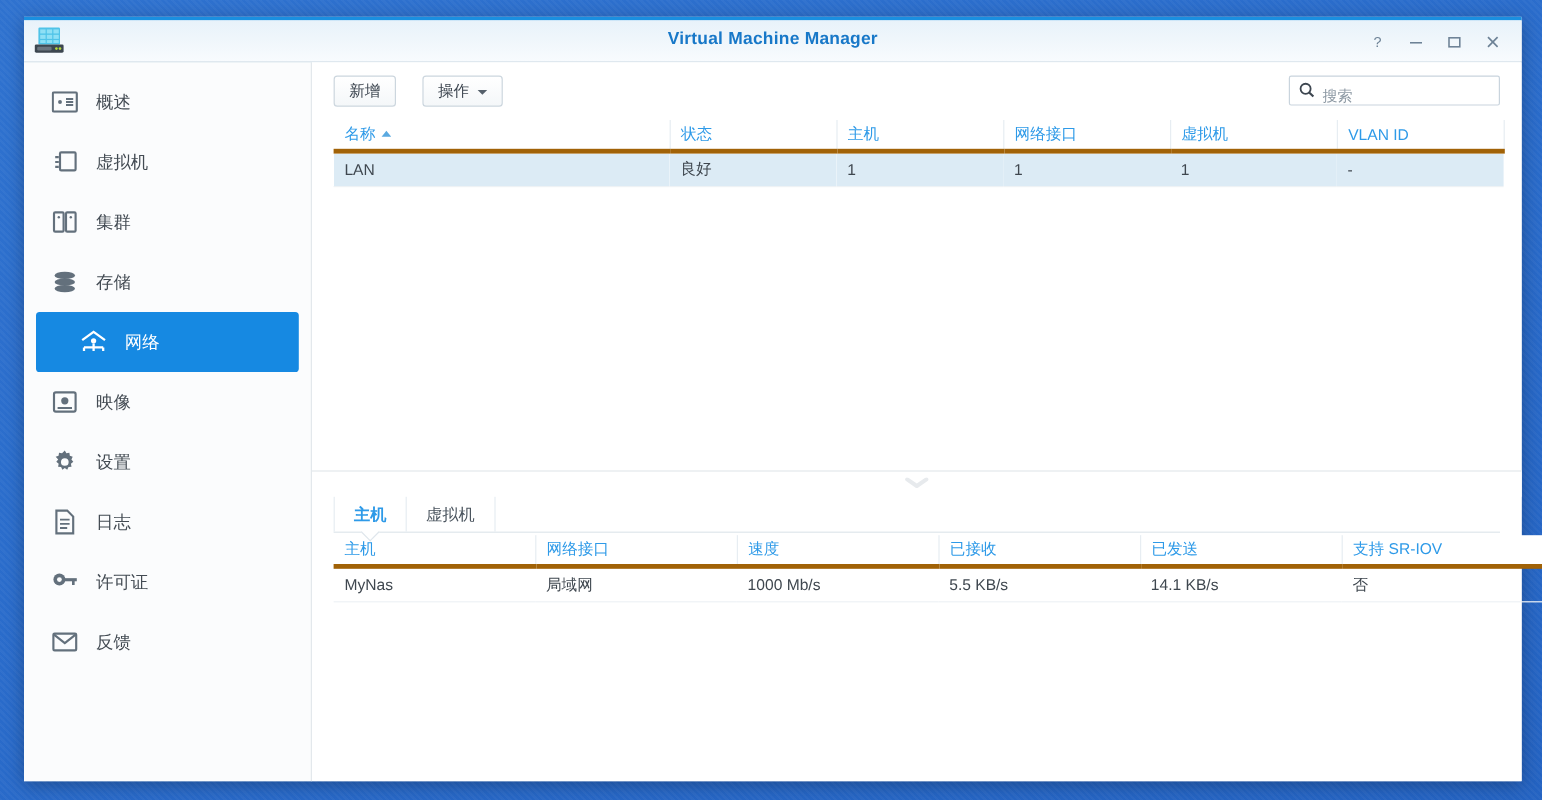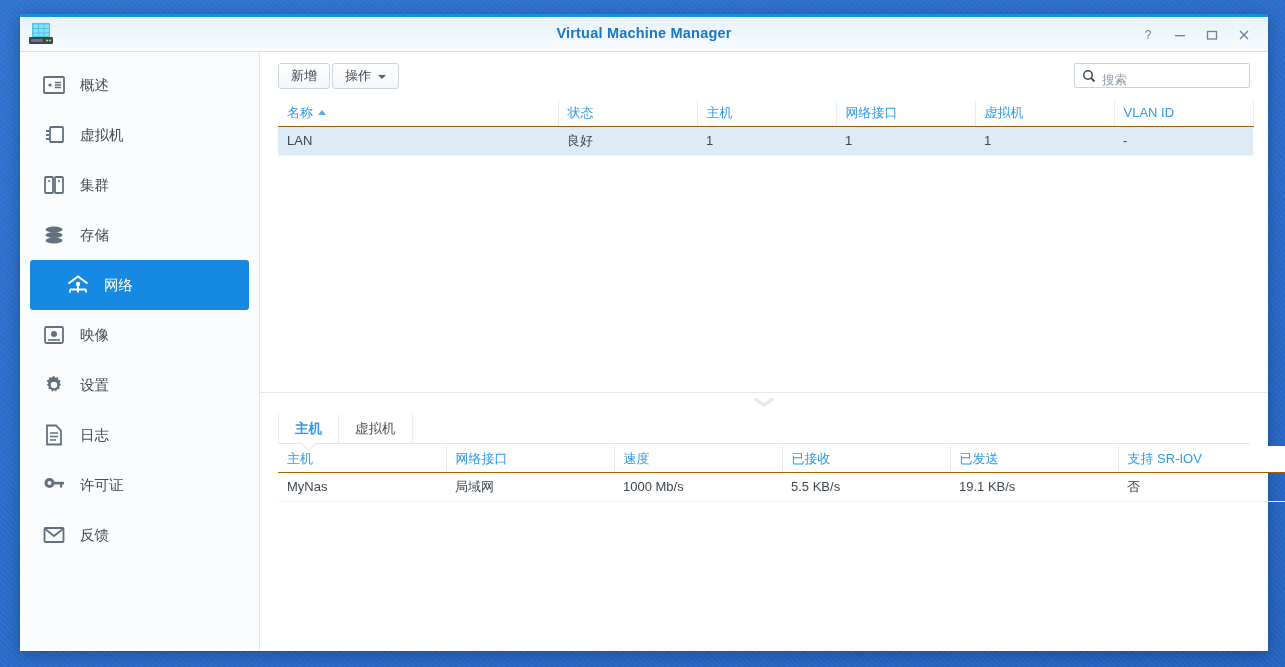--- a/index.html
+++ b/index.html
@@ -113,21 +113,21 @@
     min-width: 52px;
     padding: 4px 12px;
     border: 1px solid #ccd6de;
     border-radius: 3px;
     background: linear-gradient(to bottom, #ffffff, #f4f7f9);
     font-size: 13px;
     color: #3d4650;
     display: flex; align-items: center; justify-content: center;
     gap: 7px;
     cursor: default;
-    margin-right: 2px;
+    margin-right: 22px;
     font-family: "Liberation Sans", "DejaVu Sans", sans-serif;
   }
   .caret-down {
     width: 0; height: 0;
     border-left: 4px solid transparent;
     border-right: 4px solid transparent;
     border-top: 4px solid #55606b;
     margin-top: 2px;
   }
   .search-box {
@@ -158,21 +158,21 @@
     table-layout: fixed;
     font-size: 13px;
   }
   table.grid thead th {
     text-align: left;
     font-weight: normal;
     color: #2e9ae8;
     font-size: 13px;
     height: 26px;
     padding: 0 0 0 9px;
-    border-bottom: 1px solid #a16207;
+    border-bottom: 4px solid #a16207;
     border-right: 1px solid #e7edf2;
     background: #ffffff;
     white-space: nowrap;
     overflow: hidden;
     cursor: default;
     vertical-align: middle;
   }
   table.grid thead th:last-child { border-right: none; }
   table.grid tbody td {
     height: 29px;
@@ -519,21 +519,21 @@
                 <th><span>支持 SR-IOV</span></th>
                 <th></th>
               </tr>
             </thead>
             <tbody>
               <tr>
                 <td>MyNas</td>
                 <td>局域网</td>
                 <td>1000 Mb/s</td>
                 <td>5.5 KB/s</td>
-                <td>19.1 KB/s</td>
+                <td>14.1 KB/s</td>
                 <td>否</td>
                 <td></td>
               </tr>
             </tbody>
           </table>
         </div>
 
       </div>
 
     </div>

